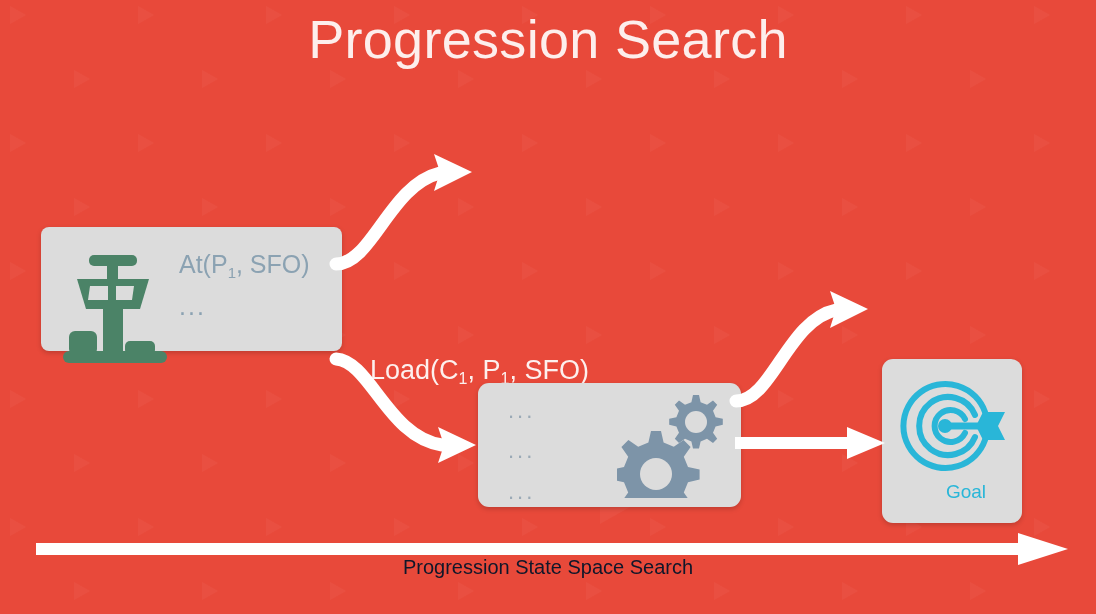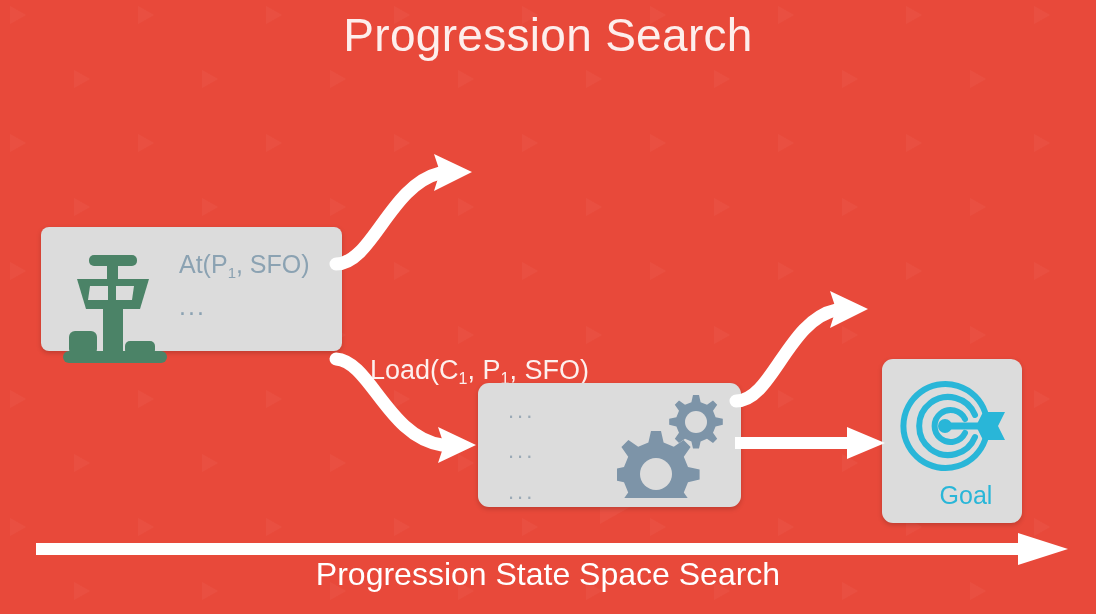--- a/index.html
+++ b/index.html
@@ -33,21 +33,21 @@
     border-left: 92px solid rgba(255,255,255,0.045);
     pointer-events: none;
   }
   #title {
     position: absolute;
     left: 0;
     top: 8px;
     width: 1096px;
     text-align: center;
     color: #fdeeec;
-    font-size: 46px;
+    font-size: 54px;
     font-weight: 300;
     letter-spacing: 0.3px;
   }
   .box {
     position: absolute;
     background: #dcdcdc;
     border-radius: 11px;
     box-shadow: 0 2px 5px rgba(0,0,0,0.18);
   }
   #state-box-start {
@@ -136,21 +136,21 @@
     width: 112px;
     height: 100px;
   }
   #goal-label {
     position: absolute;
     left: 0;
     top: 122px;
     width: 168px;
     text-align: center;
     color: #29b6d8;
-    font-size: 25px;
+    font-size: 19px;
     font-weight: 400;
   }
   #action-label {
     position: absolute;
     left: 370px;
     top: 325px;
     color: #fdf0ee;
     font-size: 27px;
     font-weight: 400;
     white-space: nowrap;
@@ -162,22 +162,22 @@
     vertical-align: baseline;
     position: relative;
     top: 5px;
   }
   #caption {
     position: absolute;
     left: 0;
     top: 556px;
     width: 1096px;
     text-align: center;
-    color: #ffffff;
-    font-size: 32px;
+    color: #0f172a;
+    font-size: 20px;
     font-weight: 300;
   }
   .arrow-svg {
     position: absolute;
     pointer-events: none;
     overflow: visible;
   }
   #arrow-up-1   { left: 330px; top: 145px;  width: 170px; height: 130px; }
   #arrow-down-1 { left: 330px; top: 355px;  width: 170px; height: 115px; }
   #arrow-up-2   { left: 730px; top: 288px;  width: 165px; height: 130px; }

